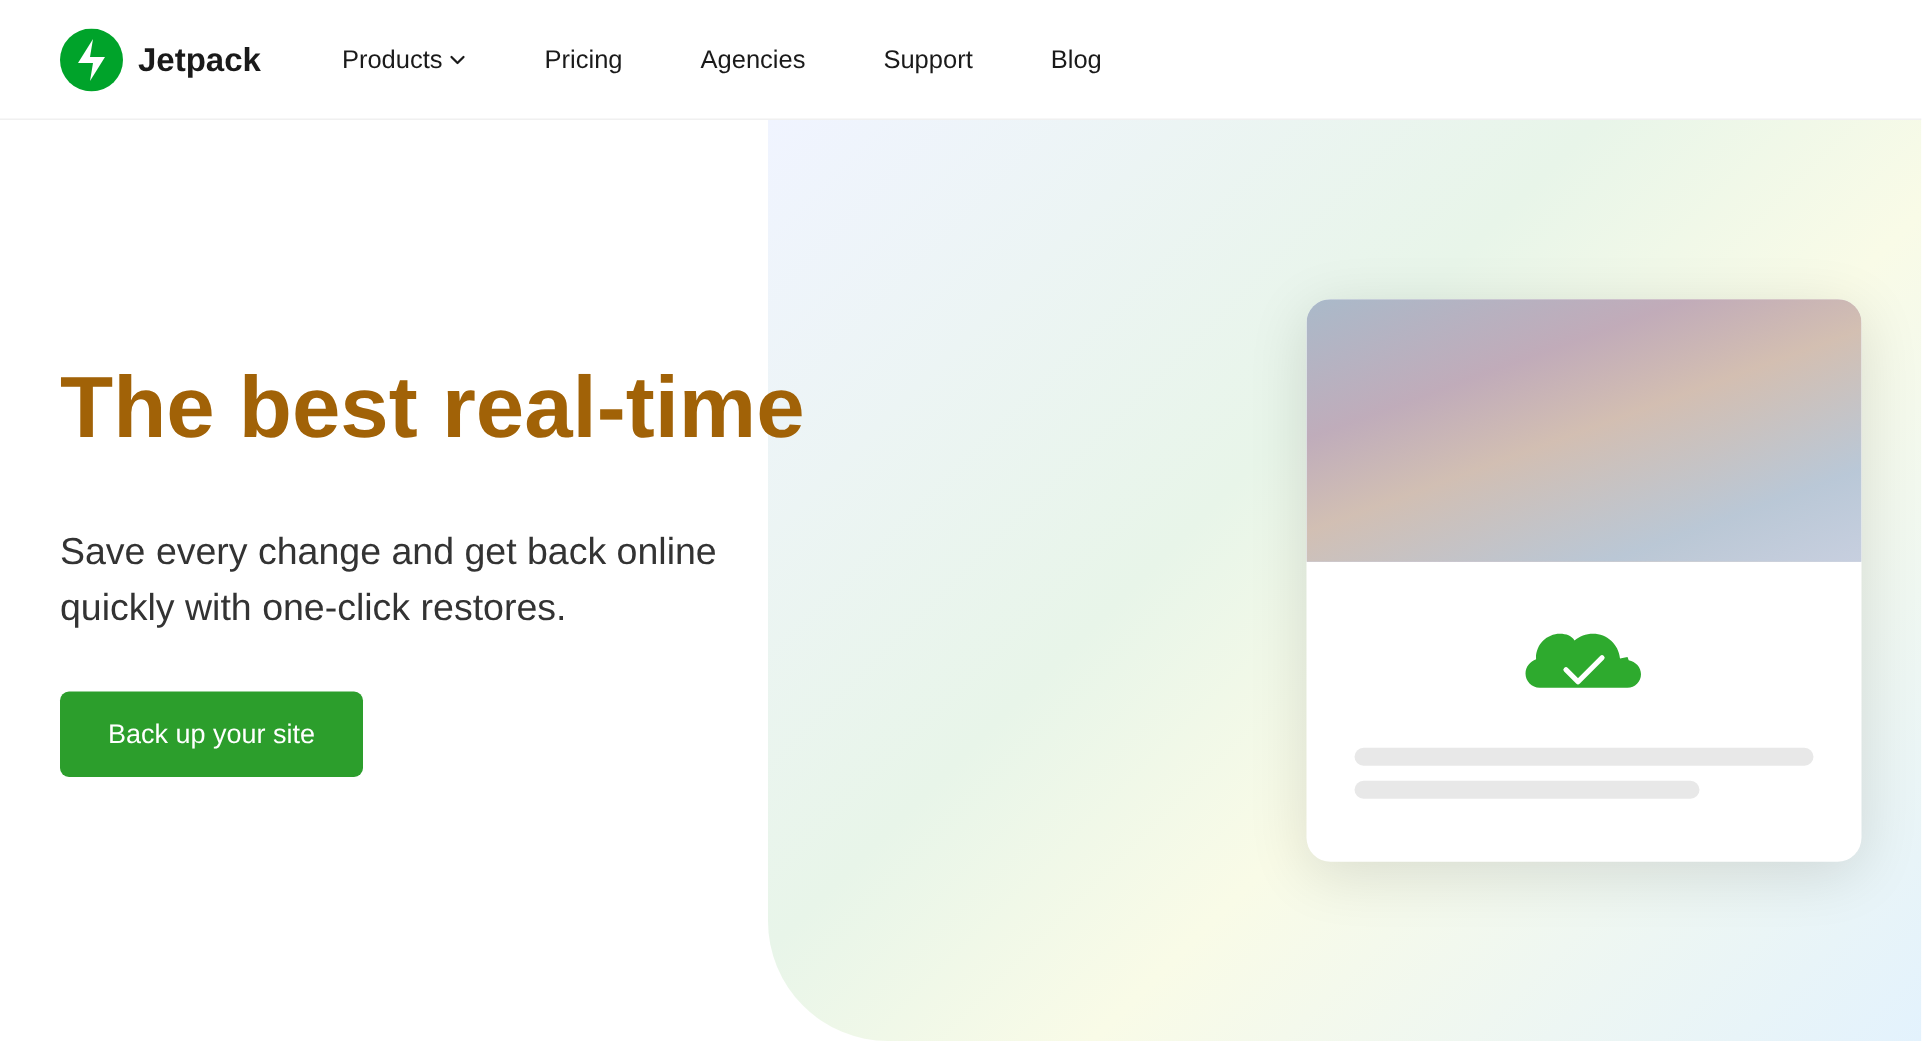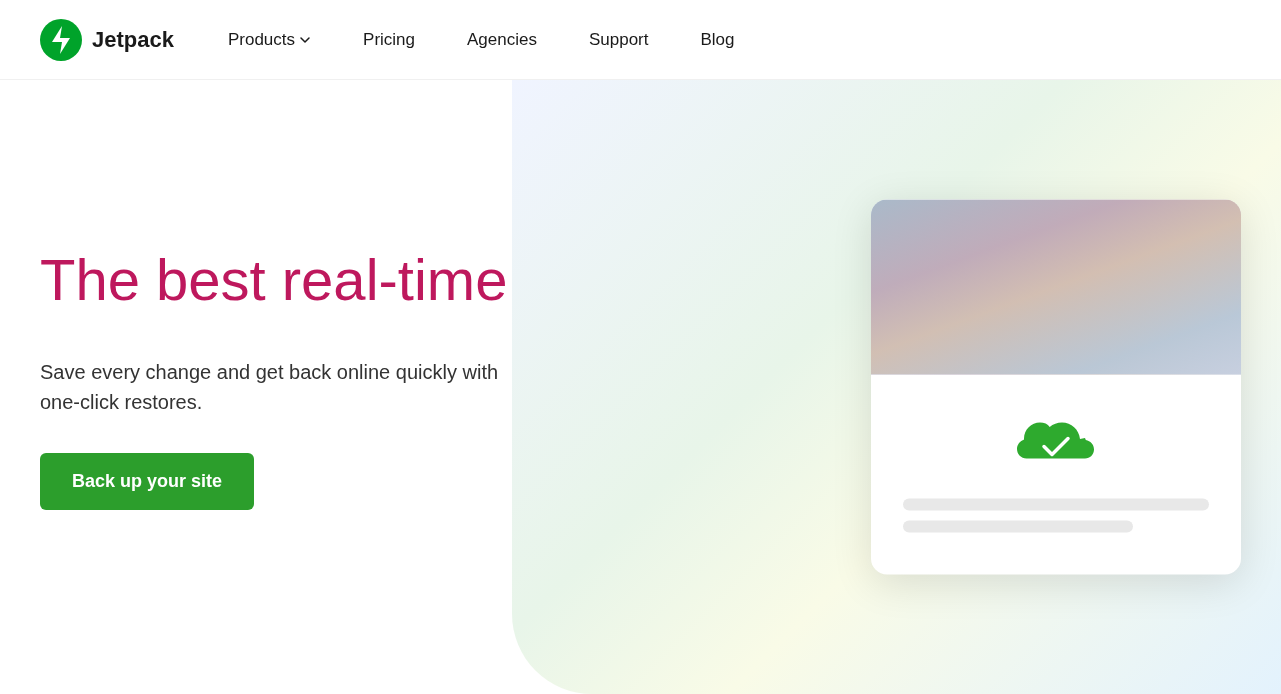--- a/index.html
+++ b/index.html
@@ -118,39 +118,39 @@
     }
 
     .hero-content {
       position: relative;
       z-index: 2;
       padding: 0 40px;
       max-width: 55%;
     }
     .hero-title {
       font-size: 58px;
-      font-weight: 400;
-      color: #be185d;
+      font-weight: 700;
+      color: #a16207;
       line-height: 1.1;
       margin-bottom: 46px;
     }
     .hero-subtitle {
-      font-size: 20px;
+      font-size: 25px;
       font-weight: 400;
       color: #333;
       line-height: 1.5;
       margin-bottom: 36px;
       max-width: 480px;
     }
     .cta-btn {
       display: inline-block;
       background: #2c9e2c;
       color: #fff;
       font-size: 18px;
-      font-weight: 700;
+      font-weight: 400;
       padding: 18px 32px;
       border-radius: 6px;
       border: none;
       cursor: pointer;
       text-decoration: none;
       margin-bottom: 16px;
     }
     .pricing-note {
       font-size: 15px;
       color: #555;

